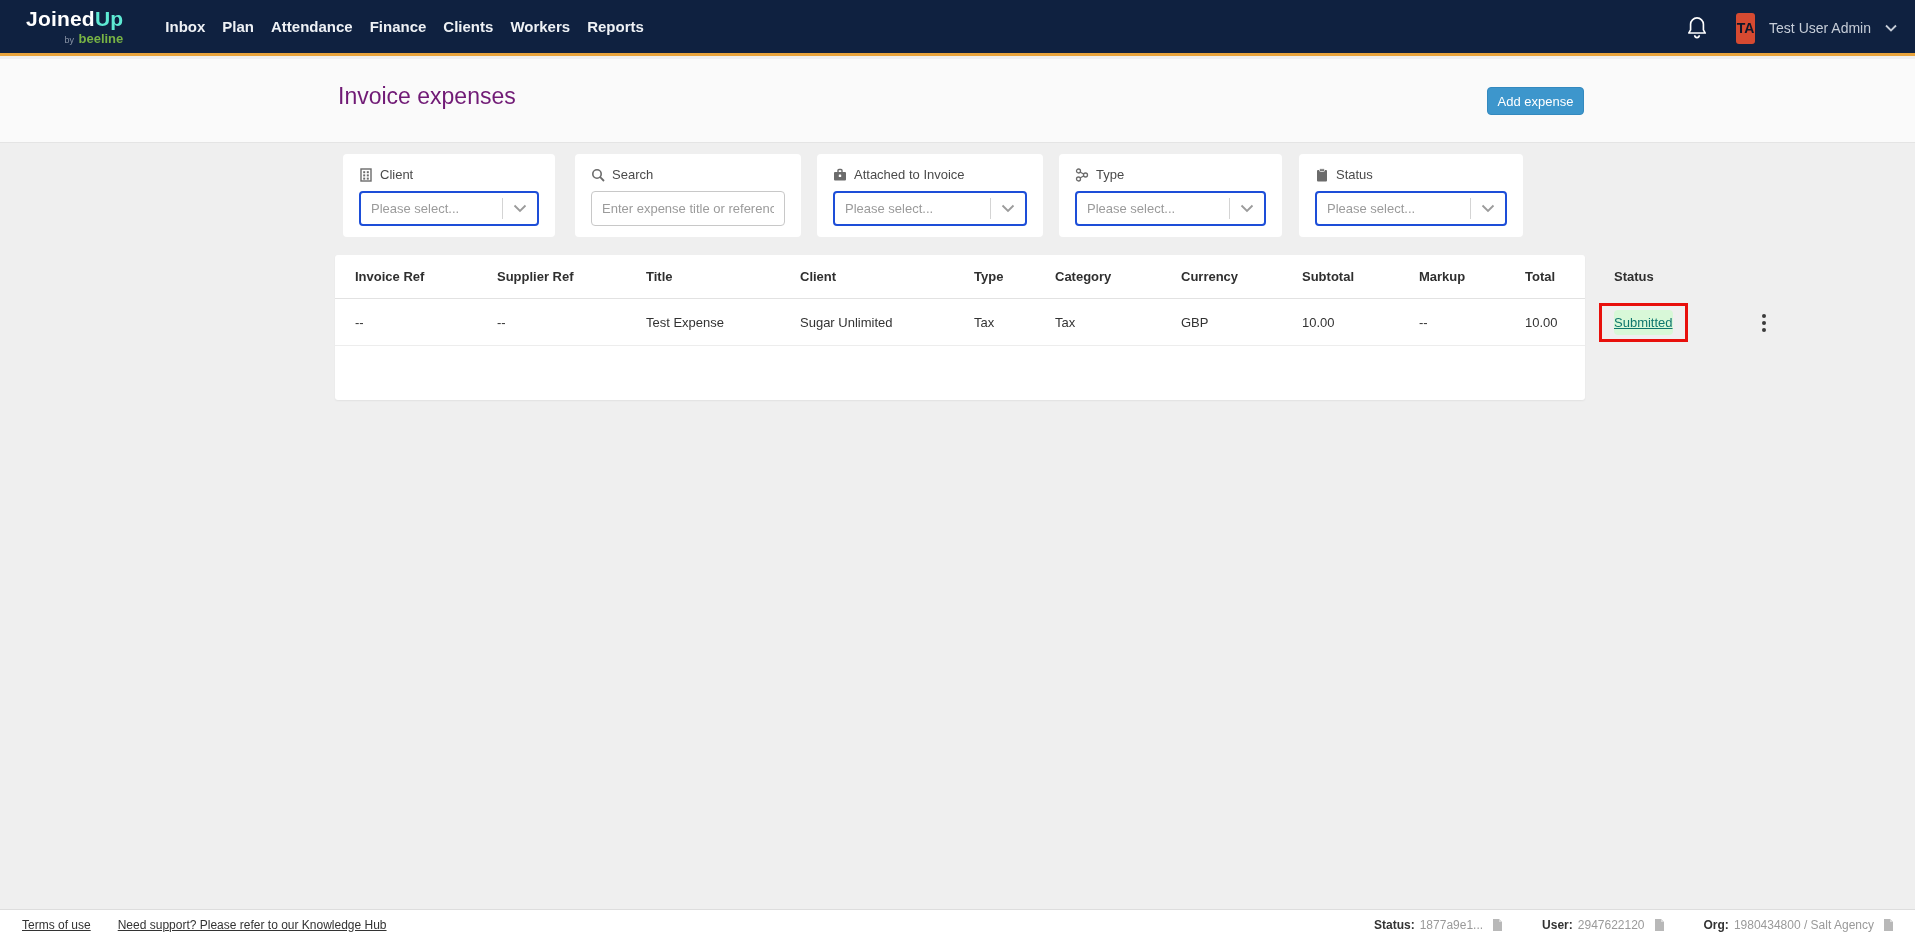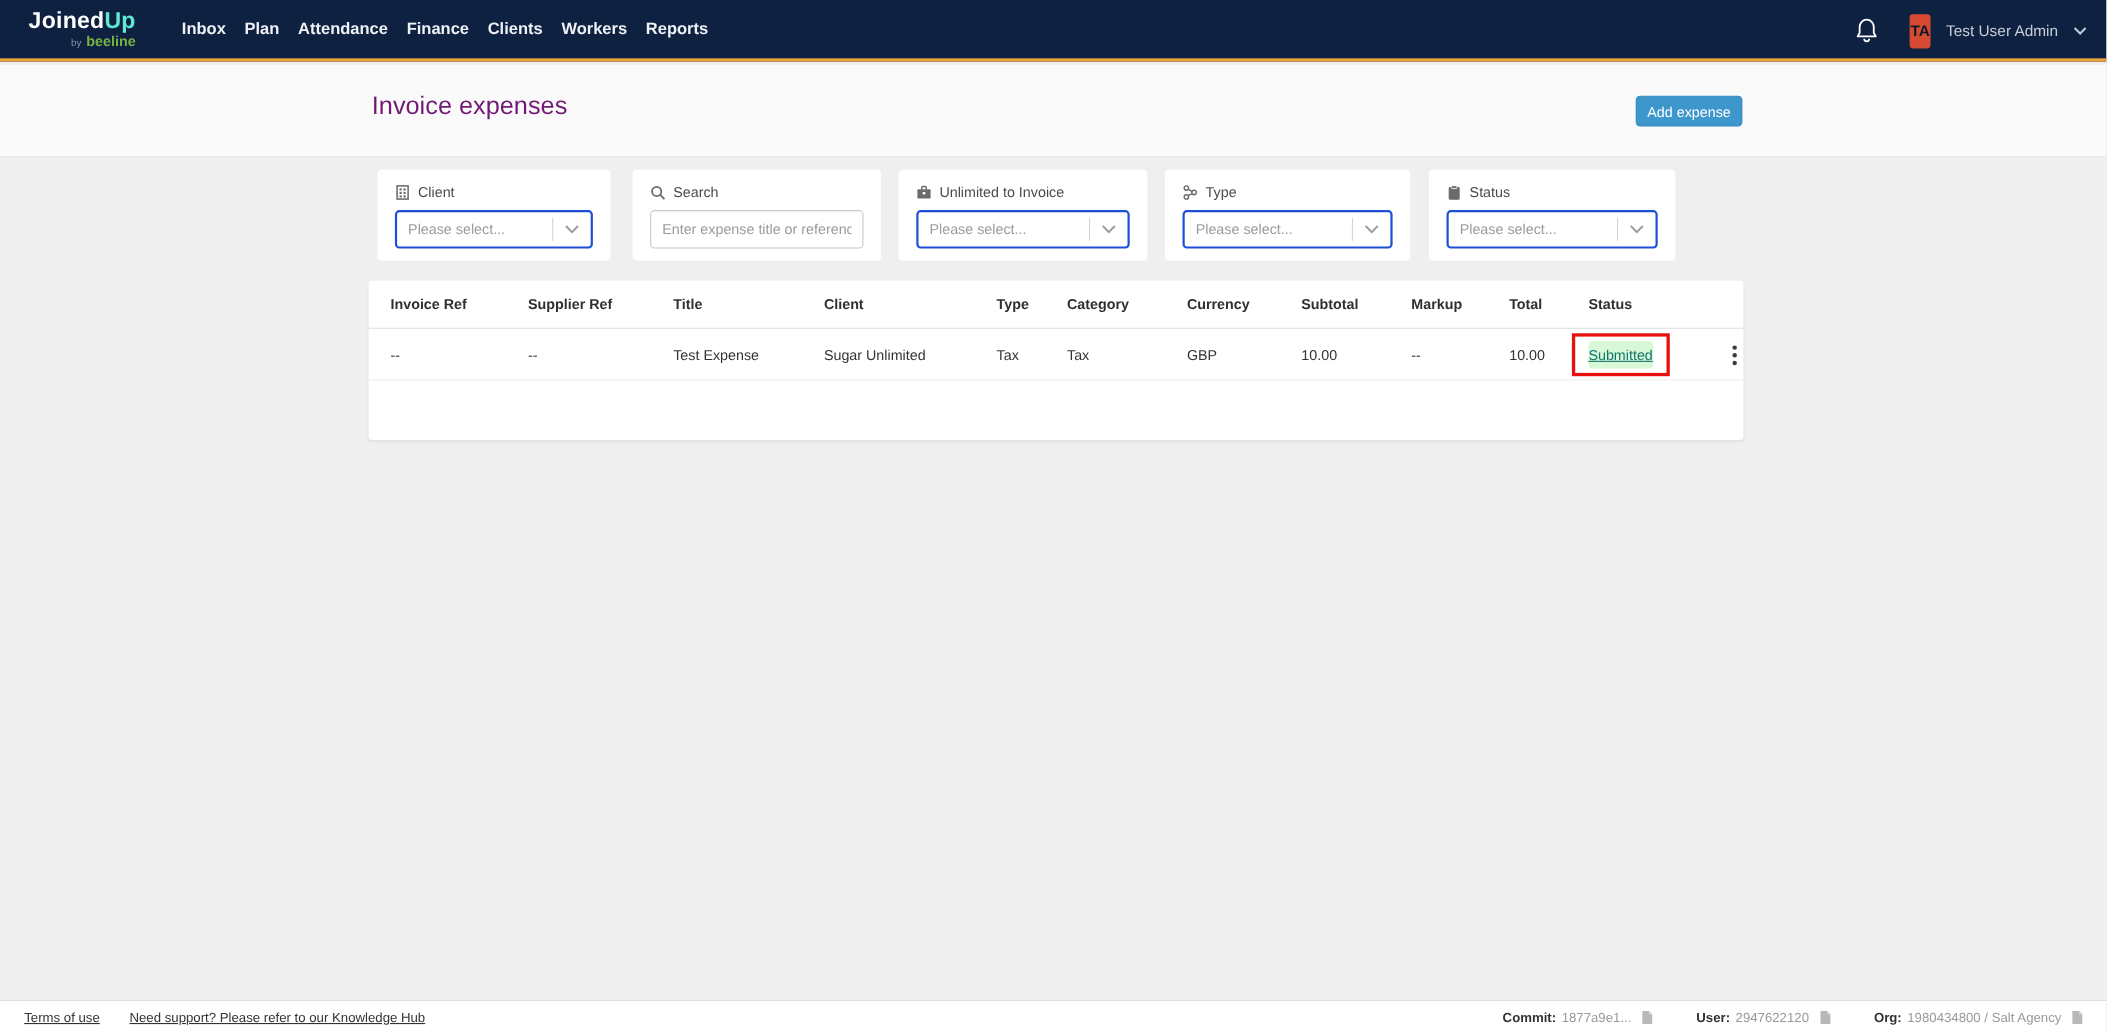--- a/index.html
+++ b/index.html
@@ -92,20 +92,21 @@
   .table-card {
     position: absolute; left: 335px; top: 255px; width: 1250px; height: 145px;
     background: #ffffff; border-radius: 3px;
     box-shadow: 0 1px 2px rgba(0,0,0,.06);
   }
   .trow {
     display: grid;
     grid-template-columns: 125px 132px 137px 157px 64px 109px 104px 100px 89px 72px 121px 1fr;
     align-items: center;
     padding: 0 20px;
+    gap: 17px;
   }
   .thead-row { height: 44px; border-bottom: 1px solid #e2e2e2; }
   .thead-row > div { font-size: 13px; font-weight: bold; color: #2f2f2f; }
   .tbody-row { height: 47px; border-bottom: 1px solid #ededed; }
   .tbody-row > div { font-size: 13px; color: #333; }
   .status-cell { position: relative; height: 47px; display: flex; align-items: center; }
   .annotation-box {
     display: inline-flex; align-items: center; justify-content: center;
     border: 3px solid #e8100c; padding: 4px 12px; margin-left: -15px;
   }
@@ -205,21 +206,21 @@
   <input class="search-input" type="text" placeholder="Enter expense title or reference" style="">
 </div>
 
 <div class="filter-card f-attached">
   <div class="filter-label">
     <svg class="f-icon" viewBox="0 0 14 14">
       <rect x="1" y="4" width="12" height="8.5" rx="1" fill="#6b6b6b"></rect>
       <path d="M5 4 V2.5 a1 1 0 0 1 1-1 h2 a1 1 0 0 1 1 1 V4" fill="none" stroke="#6b6b6b" stroke-width="1.4"></path>
       <rect x="5.8" y="6.5" width="2.4" height="2.4" rx="0.5" fill="#ffffff"></rect>
     </svg>
-    <span>Unlimited to Invoice</span>
+    <span>Attached to Invoice</span>
   </div>
   <div class="pseudo-select">
     <span class="ps-text">Please select...</span>
     <span class="ps-divider"></span>
     <span class="ps-caret">
       <svg width="14" height="9" viewBox="0 0 14 9">
           <polyline points="1.5,1.5 7,7 12.5,1.5" fill="none" stroke="#9b9b9b" stroke-width="1.8"></polyline>
         </svg>
     </span>
   </div>
@@ -304,21 +305,21 @@
   </div>
 </div>
 
 <div class="footer">
   <div class="footer-links">
     <span class="footer-link">Terms of use</span>
     <span class="footer-link">Need support? Please refer to our Knowledge Hub</span>
   </div>
   <div class="footer-meta">
     <div class="meta-item">
-      <span class="meta-label">Commit:</span>
+      <span class="meta-label">Status:</span>
       <span class="meta-value">1877a9e1...</span>
       <svg class="file-icon" viewBox="0 0 13 14">
         <path d="M2 1 h6 l3 3 v9 H2 z" fill="#b8b8b8"></path>
           <path d="M8 1 v3 h3" fill="#d9d9d9"></path>
       </svg>
     </div>
     <div class="meta-item">
       <span class="meta-label">User:</span>
       <span class="meta-value">2947622120</span>
       <svg class="file-icon" viewBox="0 0 13 14">

